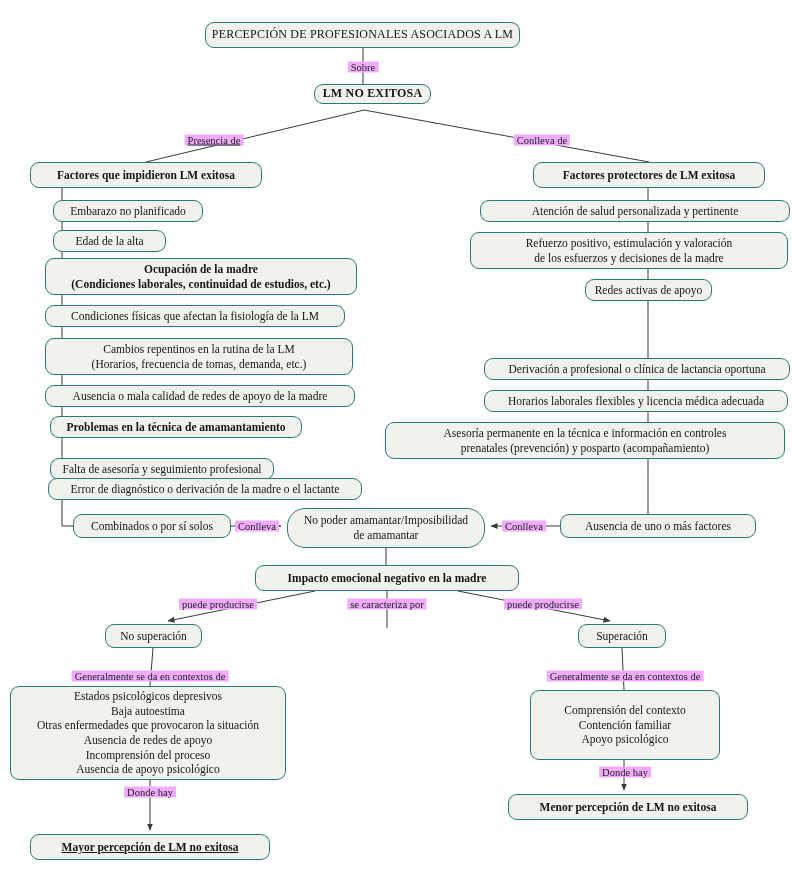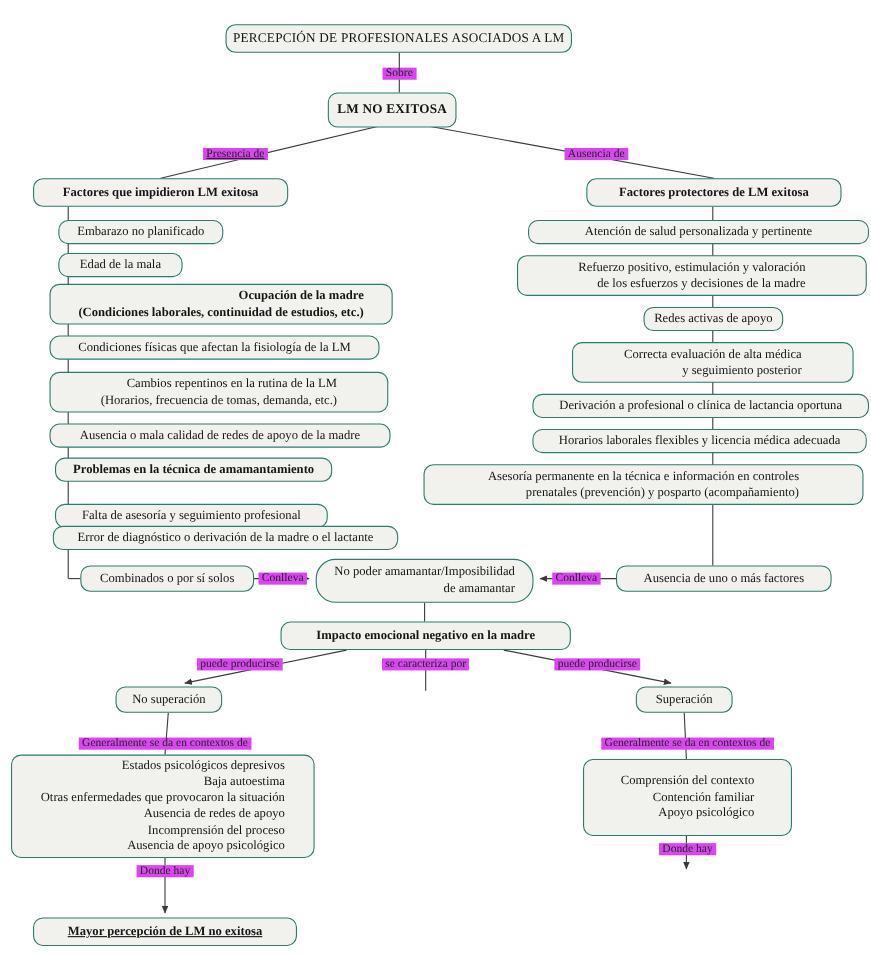--- a/index.html
+++ b/index.html
@@ -3,32 +3,32 @@
 <meta charset="utf-8">
 <style>
   * { margin:0; padding:0; box-sizing:border-box; }
   html,body { background:#ffffff; }
   body { font-family:"Liberation Serif", serif; }
   .canvas { position:relative; width:792px; height:869px; background:#ffffff; overflow:hidden; }
   .wires { position:absolute; left:0; top:0; z-index:0; }
   .node {
     position:absolute; z-index:1;
     display:flex; align-items:center; justify-content:center;
-    text-align:right;
+    text-align:center;
     border:1.4px solid #2b7c6c; border-radius:9px;
     background:#f1f2ee; color:#151515;
     font-size:11.5px; line-height:1.28;
     white-space:pre; padding:2px 6px;
   }
   .node.bold { font-weight:bold; }
   .node.caps { font-size:12px; letter-spacing:0.2px; }
   .elabel {
     position:absolute; z-index:2;
     transform:translate(-50%,-50%);
-    background:#d946ef; color:#222222;
+    background:#f0abfc; color:#222222;
     font-size:10.5px; padding:0 3px; white-space:nowrap;
   }
 </style>
 </head>
 <body>
 
 <div class="canvas">
 
   <svg class="wires" width="792" height="869" viewBox="0 0 792 869">
     <defs>
@@ -50,43 +50,41 @@
       <line x1="387" y1="591" x2="387" y2="628"></line>
       <line x1="458" y1="591" x2="610" y2="621" marker-end="url(#arr)"></line>
       <line x1="153" y1="648" x2="150" y2="686"></line>
       <line x1="150" y1="780" x2="150" y2="830" marker-end="url(#arr)"></line>
       <line x1="622" y1="648" x2="624" y2="690"></line>
       <line x1="624" y1="760" x2="624" y2="790" marker-end="url(#arr)"></line>
     </g>
   </svg>
 
   <div class="node caps" style="left:205px; top:22px; width:315px; height:26px;">PERCEPCIÓN DE PROFESIONALES ASOCIADOS A LM</div>
-  <div class="node bold caps" style="left:298px; top:84px; width:117px; height:32px;">LM NO EXITOSA</div>
+  <div class="node bold caps" style="left:314px; top:84px; width:117px; height:20px;">LM NO EXITOSA</div>
 
   <div class="node bold" style="left:30px; top:162px; width:232px; height:26px;">Factores que impidieron LM exitosa</div>
   <div class="node bold" style="left:533px; top:162px; width:232px; height:26px;">Factores protectores de LM exitosa</div>
 
   <div class="node" style="left:53px; top:200px; width:150px; height:22px;">Embarazo no planificado</div>
-  <div class="node" style="left:53px; top:230px; width:113px; height:22px;">Edad de la mala</div>
+  <div class="node" style="left:53px; top:230px; width:113px; height:22px;">Edad de la alta</div>
   <div class="node" style="left:45px; top:258px; width:312px; height:37px;font-weight:bold;">Ocupación de la madre
 (Condiciones laborales, continuidad de estudios, etc.)</div>
   <div class="node" style="left:45px; top:305px; width:300px; height:22px;">Condiciones físicas que afectan la fisiología de la LM</div>
   <div class="node" style="left:45px; top:338px; width:308px; height:37px;">Cambios repentinos en la rutina de la LM
 (Horarios, frecuencia de tomas, demanda, etc.)</div>
   <div class="node" style="left:45px; top:385px; width:310px; height:22px;">Ausencia o mala calidad de redes de apoyo de la madre</div>
   <div class="node" style="left:50px; top:416px; width:252px; height:22px;font-weight:bold;">Problemas en la técnica de amamantamiento</div>
-  <div class="node" style="left:50px; top:458px; width:248px; height:22px;">Falta de asesoría y seguimiento profesional</div>
+  <div class="node" style="left:50px; top:458px; width:224px; height:22px;">Falta de asesoría y seguimiento profesional</div>
   <div class="node" style="left:48px; top:478px; width:314px; height:22px;">Error de diagnóstico o derivación de la madre o el lactante</div>
 
   <div class="node" style="left:480px; top:200px; width:310px; height:22px;">Atención de salud personalizada y pertinente</div>
   <div class="node" style="left:470px; top:232px; width:318px; height:37px;">Refuerzo positivo, estimulación y valoración
 de los esfuerzos y decisiones de la madre</div>
   <div class="node" style="left:585px; top:279px; width:127px; height:22px;">Redes activas de apoyo</div>
-  <div class="node" style="left:520px; top:311px; width:256px; height:37px;">Correcta evaluación de alta médica
-y seguimiento posterior</div>
   <div class="node" style="left:484px; top:358px; width:306px; height:22px;">Derivación a profesional o clínica de lactancia oportuna</div>
   <div class="node" style="left:484px; top:390px; width:304px; height:22px;">Horarios laborales flexibles y licencia médica adecuada</div>
   <div class="node" style="left:385px; top:422px; width:400px; height:37px;">Asesoría permanente en la técnica e información en controles
 prenatales (prevención) y posparto (acompañamiento)</div>
 
   <div class="node" style="left:73px; top:514px; width:158px; height:24px;">Combinados o por sí solos</div>
   <div class="node" style="left:287px; top:508px; width:198px; height:40px;border-radius:18px;">No poder amamantar/Imposibilidad
 de amamantar</div>
   <div class="node" style="left:560px; top:514px; width:196px; height:24px;">Ausencia de uno o más factores</div>
 
@@ -99,24 +97,25 @@
 Baja autoestima
 Otras enfermedades que provocaron la situación
 Ausencia de redes de apoyo
 Incomprensión del proceso
 Ausencia de apoyo psicológico</div>
   <div class="node" style="left:530px; top:690px; width:190px; height:70px;">Comprensión del contexto
 Contención familiar
 Apoyo psicológico</div>
 
   <div class="node bold" style="left:30px; top:834px; width:240px; height:26px;text-decoration:underline;">Mayor percepción de LM no exitosa</div>
+  <div class="node bold" style="left:508px; top:794px; width:240px; height:26px;">Menor percepción de LM no exitosa</div>
 
   <span class="elabel" style="left:363px; top:67px;">Sobre</span>
   <span class="elabel" style="left:214px; top:140px;text-decoration:underline;">Presencia de</span>
-  <span class="elabel" style="left:542px; top:140px;">Ausencia de</span>
+  <span class="elabel" style="left:542px; top:140px;">Conlleva de</span>
   <span class="elabel" style="left:257px; top:526px;">Conlleva</span>
   <span class="elabel" style="left:524px; top:526px;">Conlleva</span>
   <span class="elabel" style="left:218px; top:604px;">puede producirse</span>
   <span class="elabel" style="left:387px; top:604px;">se caracteriza por</span>
   <span class="elabel" style="left:543px; top:604px;">puede producirse</span>
   <span class="elabel" style="left:150px; top:676px;">Generalmente se da en contextos de</span>
   <span class="elabel" style="left:625px; top:676px;">Generalmente se da en contextos de</span>
   <span class="elabel" style="left:150px; top:792px;">Donde hay</span>
   <span class="elabel" style="left:625px; top:772px;">Donde hay</span>
 

